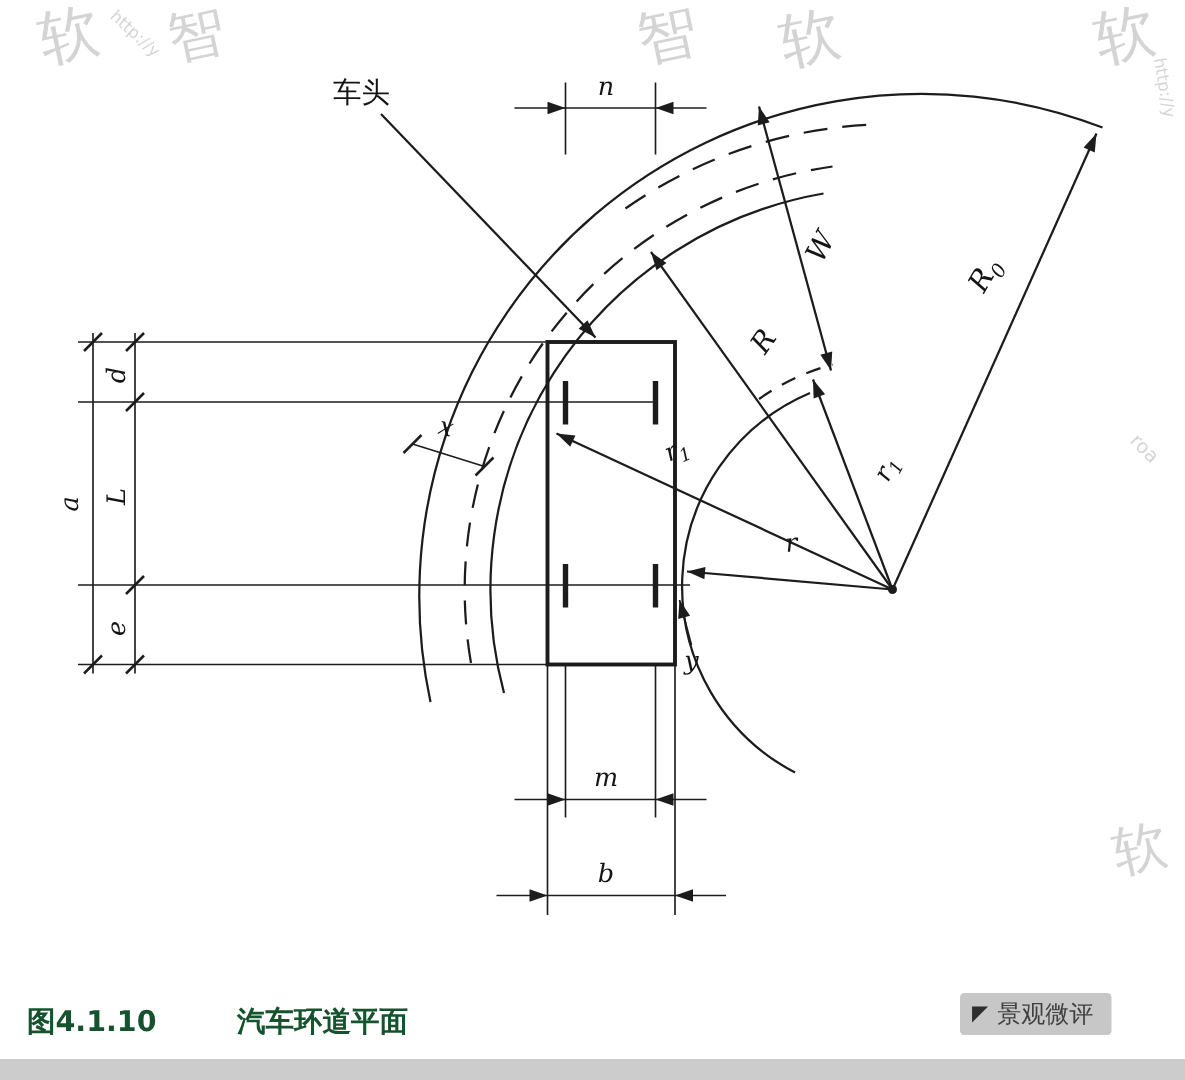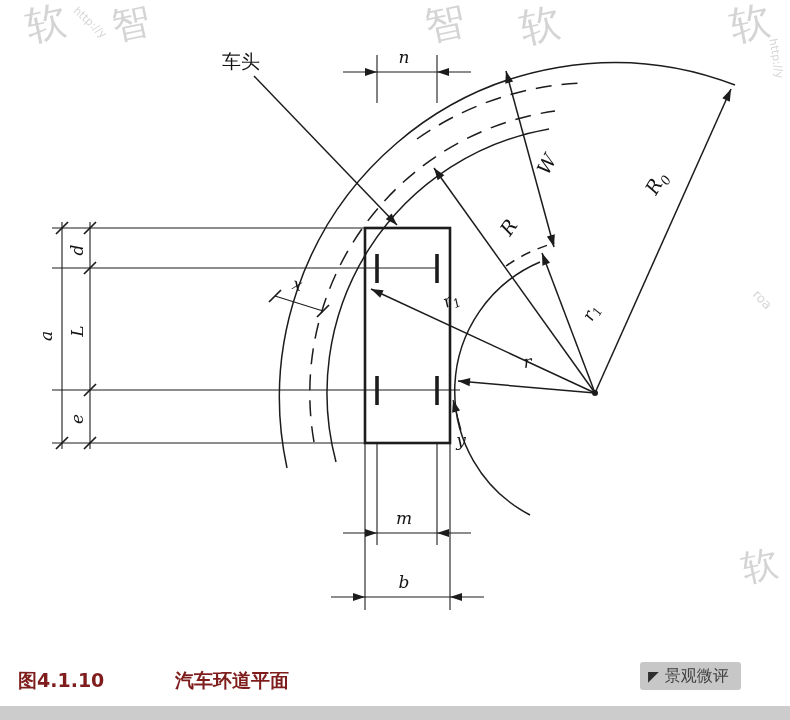--- a/index.html
+++ b/index.html
@@ -18,21 +18,21 @@
   svg .dash{stroke-dasharray:16 10;}
   svg .dash2{stroke-dasharray:10 8;}
   svg .veh{stroke-width:2.6;}
   svg .wheel{stroke-width:3.6;}
   svg .tick{stroke-width:1.7;}
   svg text{fill:#141414;}
   .dimlabel{font-family:"DejaVu Serif",serif;font-style:italic;font-size:17px;}
   .big{font-size:19px;}
   .cjk{font-size:19px;font-family:"DejaVu Sans",sans-serif;}
   .caption{
-    position:absolute;top:668px;font-weight:bold;font-size:19px;color:#7f1d1d;
+    position:absolute;top:668px;font-weight:bold;font-size:19px;color:#14532d;
     font-family:"DejaVu Sans",sans-serif;
   }
   .badge{
     position:absolute;left:640px;top:662px;height:22px;padding:3px 12px 3px 8px;
     background:#c7c7c7;border-radius:3px;color:#404040;font-size:16px;
     display:flex;align-items:center;gap:6px;
   }
   .badge .tri{font-size:14px;color:#2e2e2e;}
   .strip{position:absolute;left:0;top:706px;width:790px;height:14px;background:#cccccc;}
 </style>
@@ -170,20 +170,20 @@
 
     <text class="dimlabel big" x="656" y="196" transform="rotate(-60 656 196)"><tspan>R</tspan><tspan dy="5" font-size="13">0</tspan></text>
 
     <text class="dimlabel" x="446" y="308" transform="rotate(-24 446 308)"><tspan>r</tspan><tspan dy="4" font-size="12">1</tspan></text>
 
     <text class="dimlabel" x="592" y="322" transform="rotate(-62 592 322)"><tspan>r</tspan><tspan dy="4" font-size="12">1</tspan></text>
   </g>
 </svg>
 
 <span class="caption" style="left:18px;">图4.1.10</span>
-<span class="caption" style="left:175px;">汽车环道平面</span>
+<span class="caption" style="left:158px;">汽车环道平面</span>
 
 <div class="badge">
   <span class="tri">◤</span>
   <span>景观微评</span>
 </div>
 
 <div class="strip"></div>
 
 </body></html>

